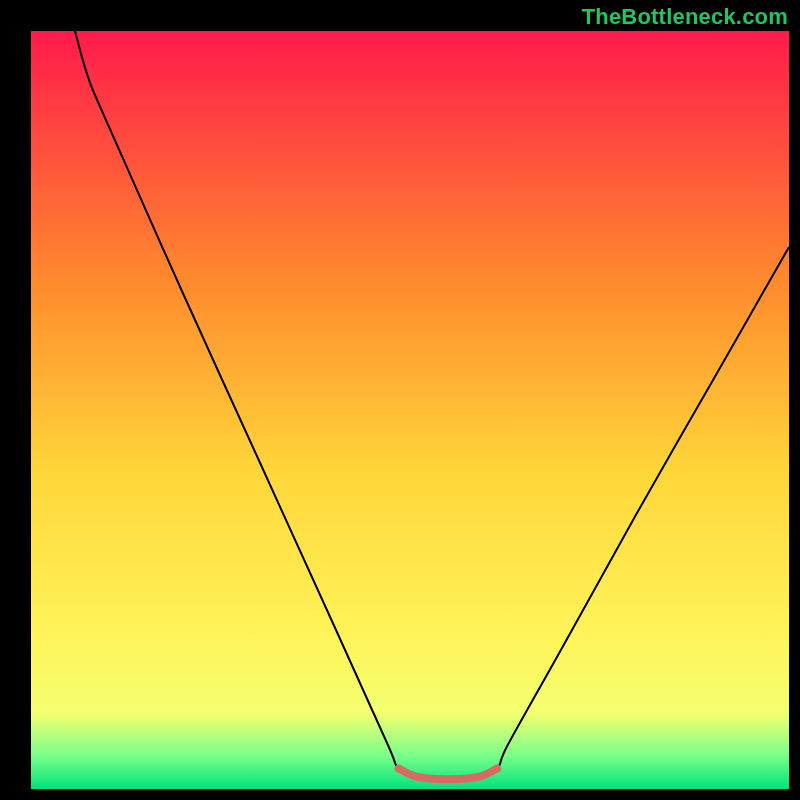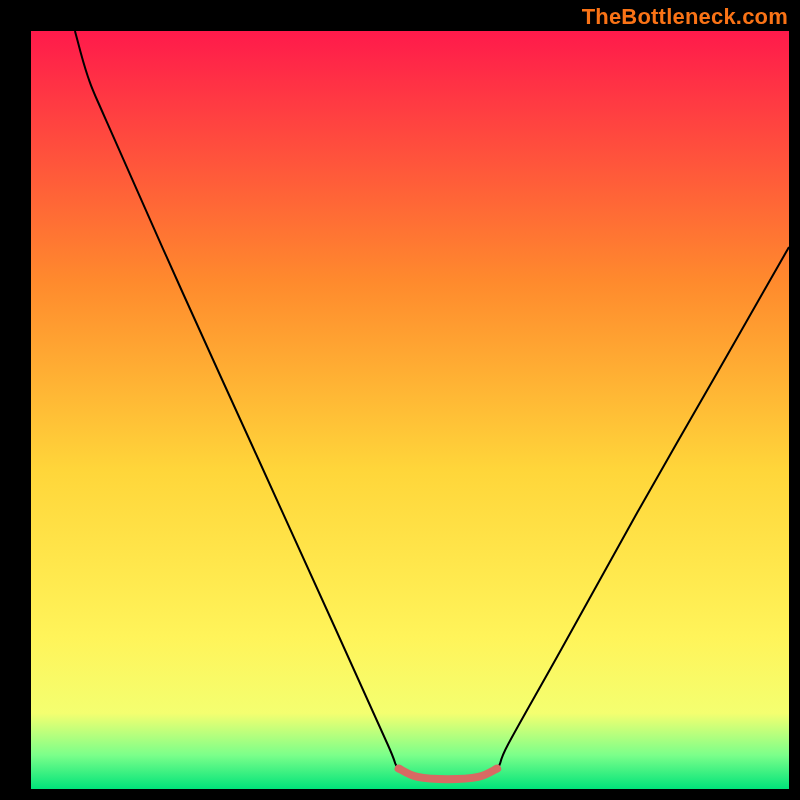--- a/index.html
+++ b/index.html
@@ -14,21 +14,21 @@
   .frame {
     position: relative;
     width: 800px;
     height: 800px;
     background: #000;
   }
   .attribution {
     position: absolute;
     top: 4px;
     right: 12px;
-    color: #f97316;
+    color: #22c55e;
     font-size: 22px;
     font-weight: 600;
     letter-spacing: 0.2px;
     z-index: 5;
   }
   svg {
     position: absolute;
     top: 0;
     left: 0;
   }

